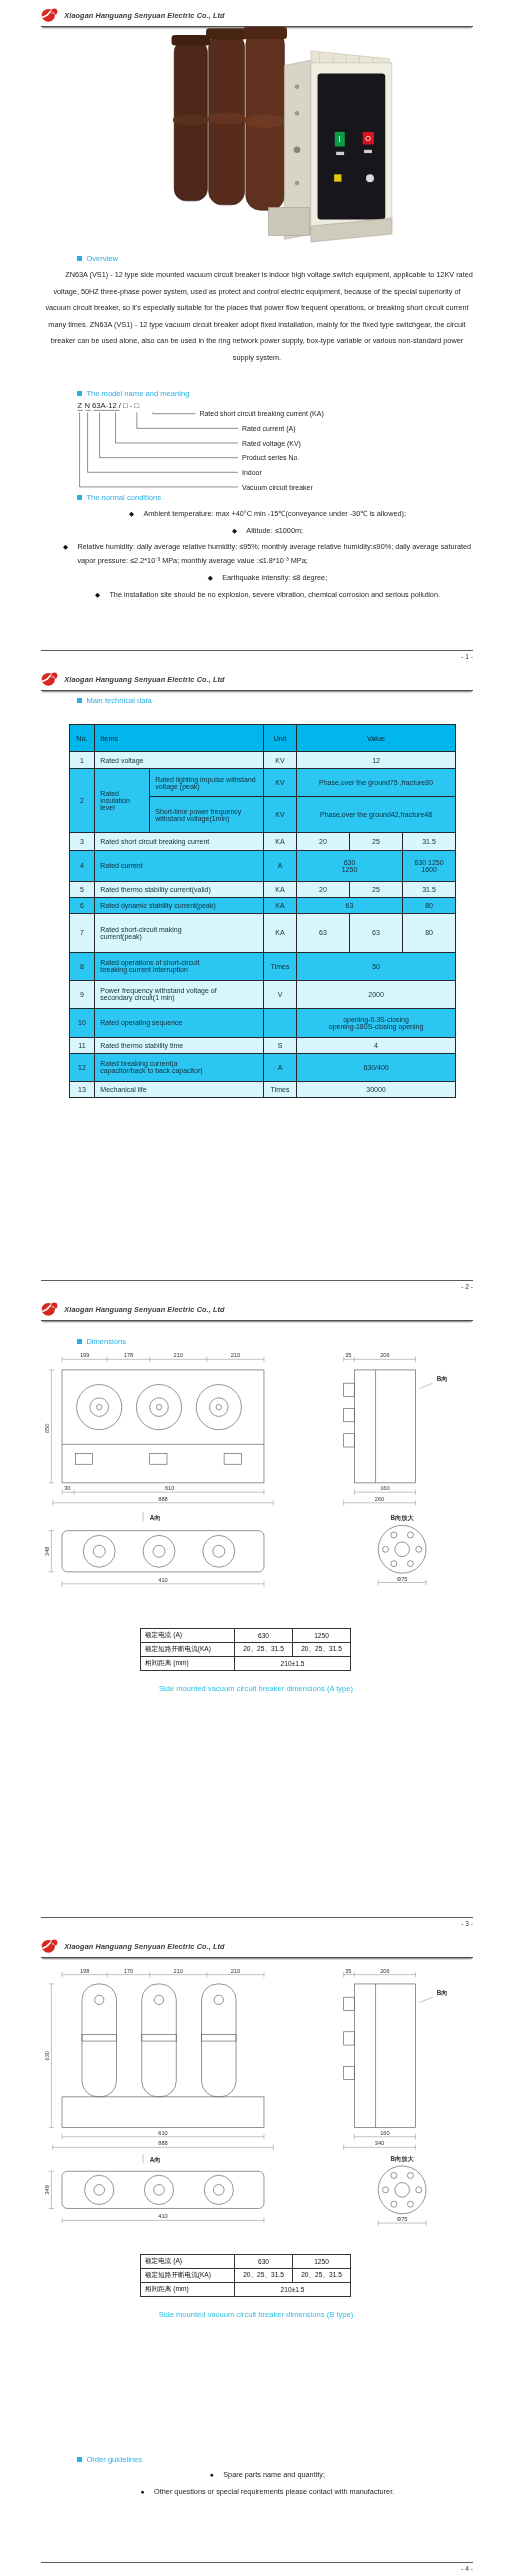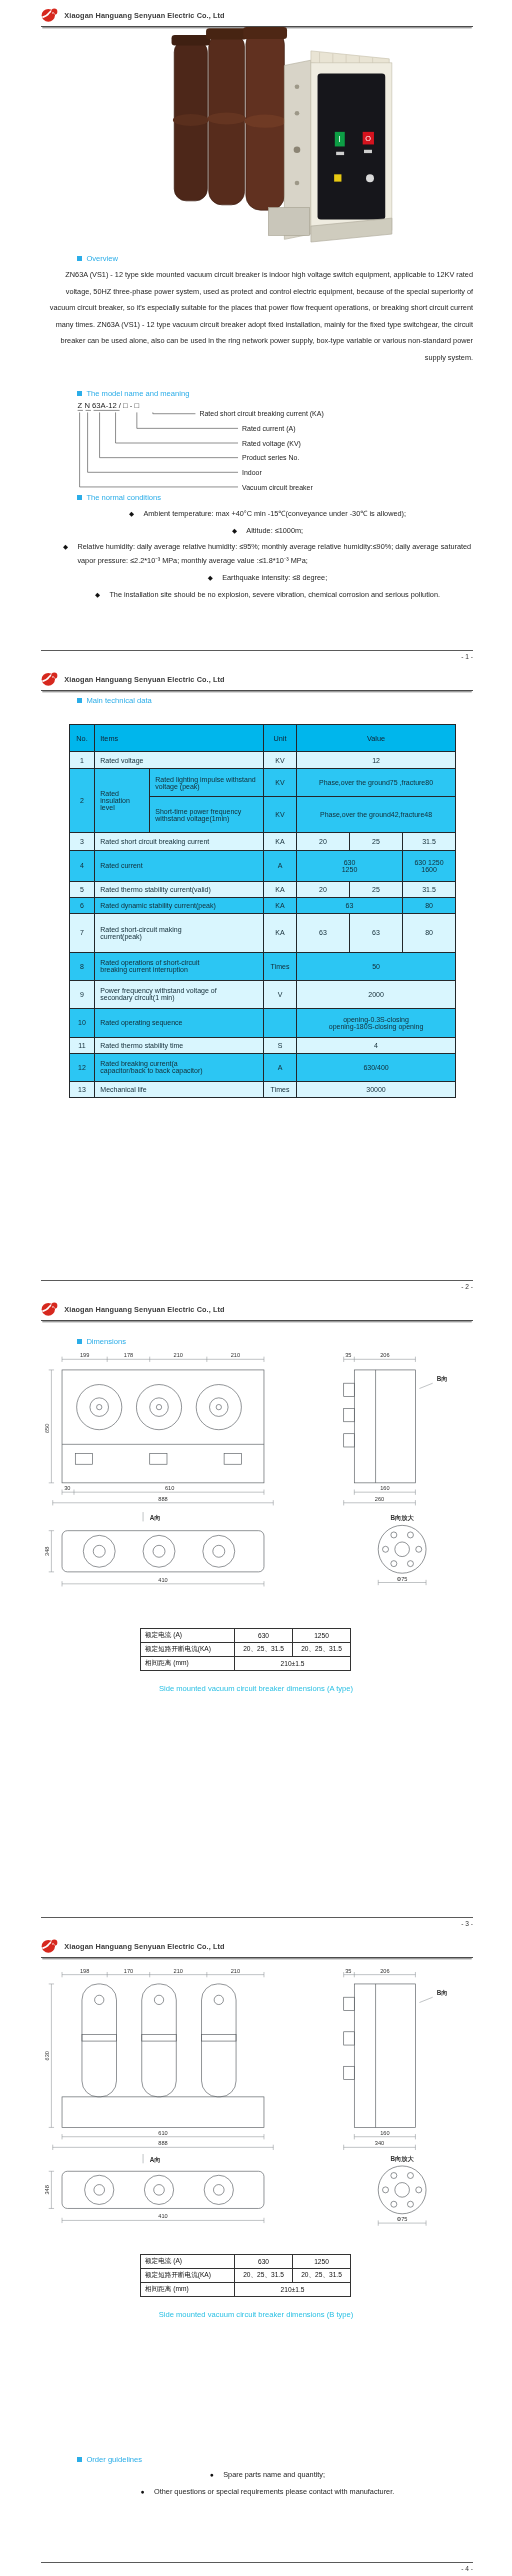--- a/index.html
+++ b/index.html
@@ -2,33 +2,33 @@
 <html style="font-size:10.6px"><head>
 <meta charset="utf-8">
 <style>
   * { margin:0; padding:0; box-sizing:border-box; }
   body { width:512px; background:#ffffff; font-family:"Liberation Sans", sans-serif; color:#2d2d2d; }
   .doc { width:512px; }
   .sheet { position:relative; width:512px; overflow:hidden; background:#fff; }
 
   .pg-header { position:absolute; top:8px; left:41px; right:39px; height:18.6px;
     display:flex; align-items:center; gap:6px; border-bottom:1.3px solid #4c4c4c;
-    box-shadow:0 2.7px 0 -1.3px #9b9b9b; padding-bottom:2.7px; }
+    box-shadow:0 2.7px 0 -1.3px #9b9b9b; padding-bottom:2.7px;font-style:italic; }
   .company { font-size:7.3px; font-weight:bold; color:#3b3b3b; letter-spacing:0.1px; }
 
   .pg-footer { position:absolute; left:41px; right:39px; bottom:4px; }
   .fline { border-top:1.3px solid #5a5a5a; }
   .pnum { display:block; text-align:right; font-size:6.6px; color:#333; margin-top:2px; }
 
   .sec-title { position:absolute; left:59px; display:flex; align-items:center; gap:4.7px;
     font-size:7.6px; color:#2bade8;padding-left:18px; }
   .sec-bullet { width:4.7px; height:4.7px; background:#2bade8; display:inline-block; }
 
   .body-text { position:absolute; left:41px; right:39px; font-size:7.3px; line-height:16.6px;
-    color:#1f1f1f; text-indent:24px; text-align:right; }
+    color:#1f1f1f; text-indent:24px; text-align:center; }
 
   .cond-list, .order-list { position:absolute; left:63px; right:40px; }
   .cond-item, .order-item { display:flex; gap:9.3px; font-size:7.3px; line-height:14px;
     margin-bottom:2.7px; color:#1f1f1f;justify-content:center; }
   .blt { flex:0 0 auto; font-size:6.6px; color:#111; line-height:14px; }
 
   table { border-collapse:collapse; table-layout:fixed; }
   .tech { position:absolute; left:69px; top:60px; width:386px; font-size:7px; color:#132c36; }
   .tech td { border:0.7px solid #23272a; padding:1.3px 4px; text-align:center; vertical-align:middle; }
   .tech td.l { text-align:left; padding-left:5.3px; }

